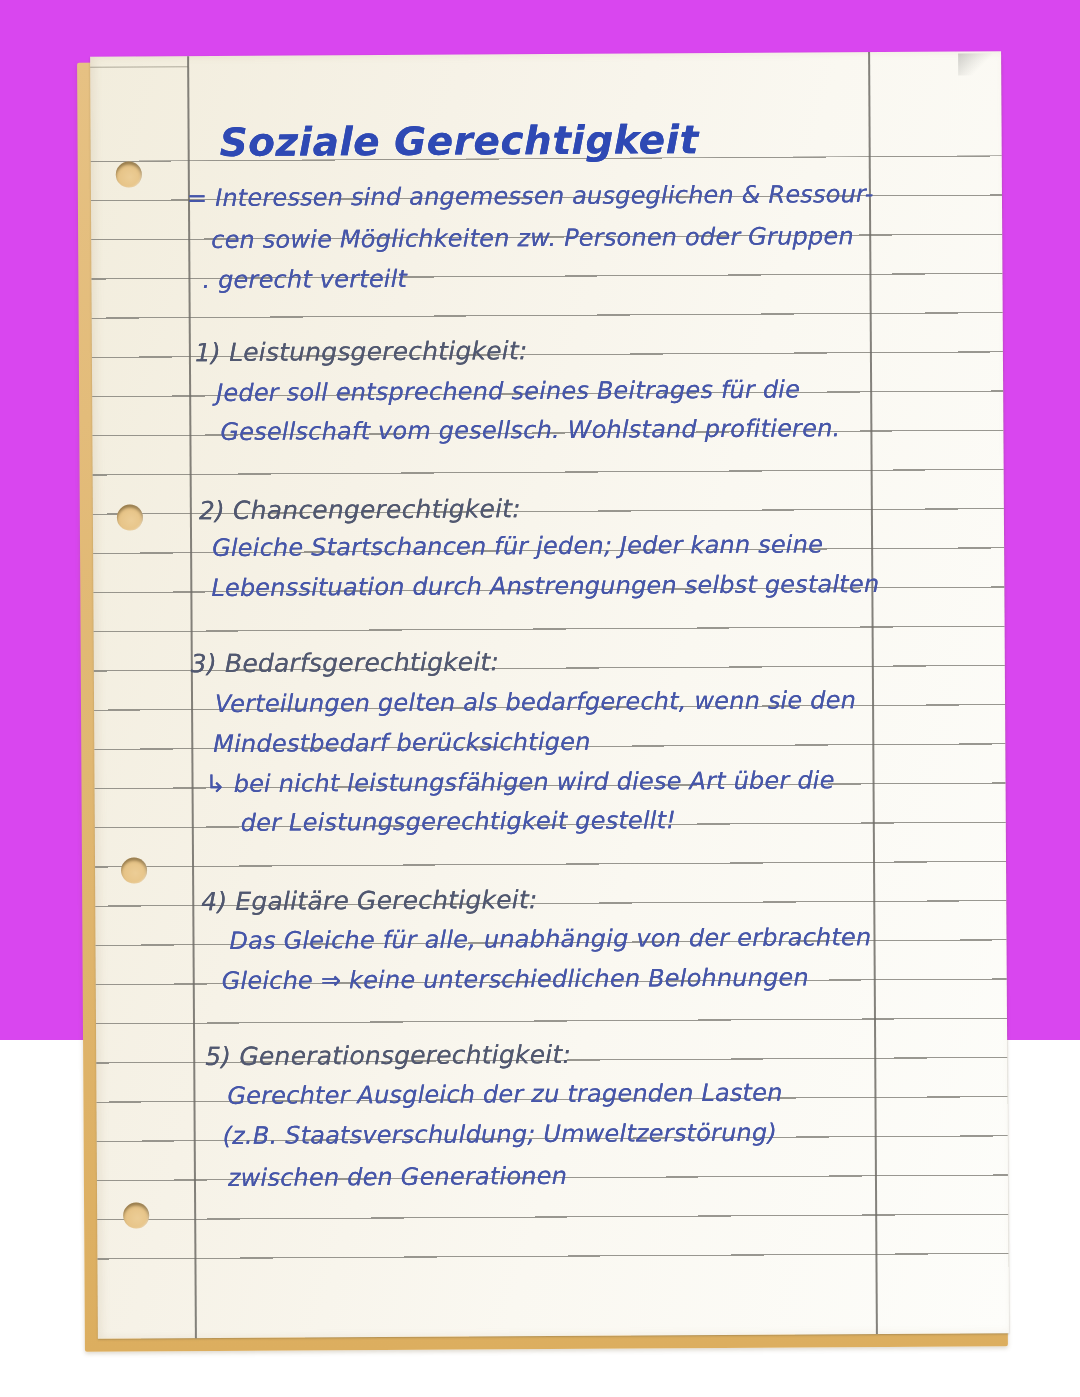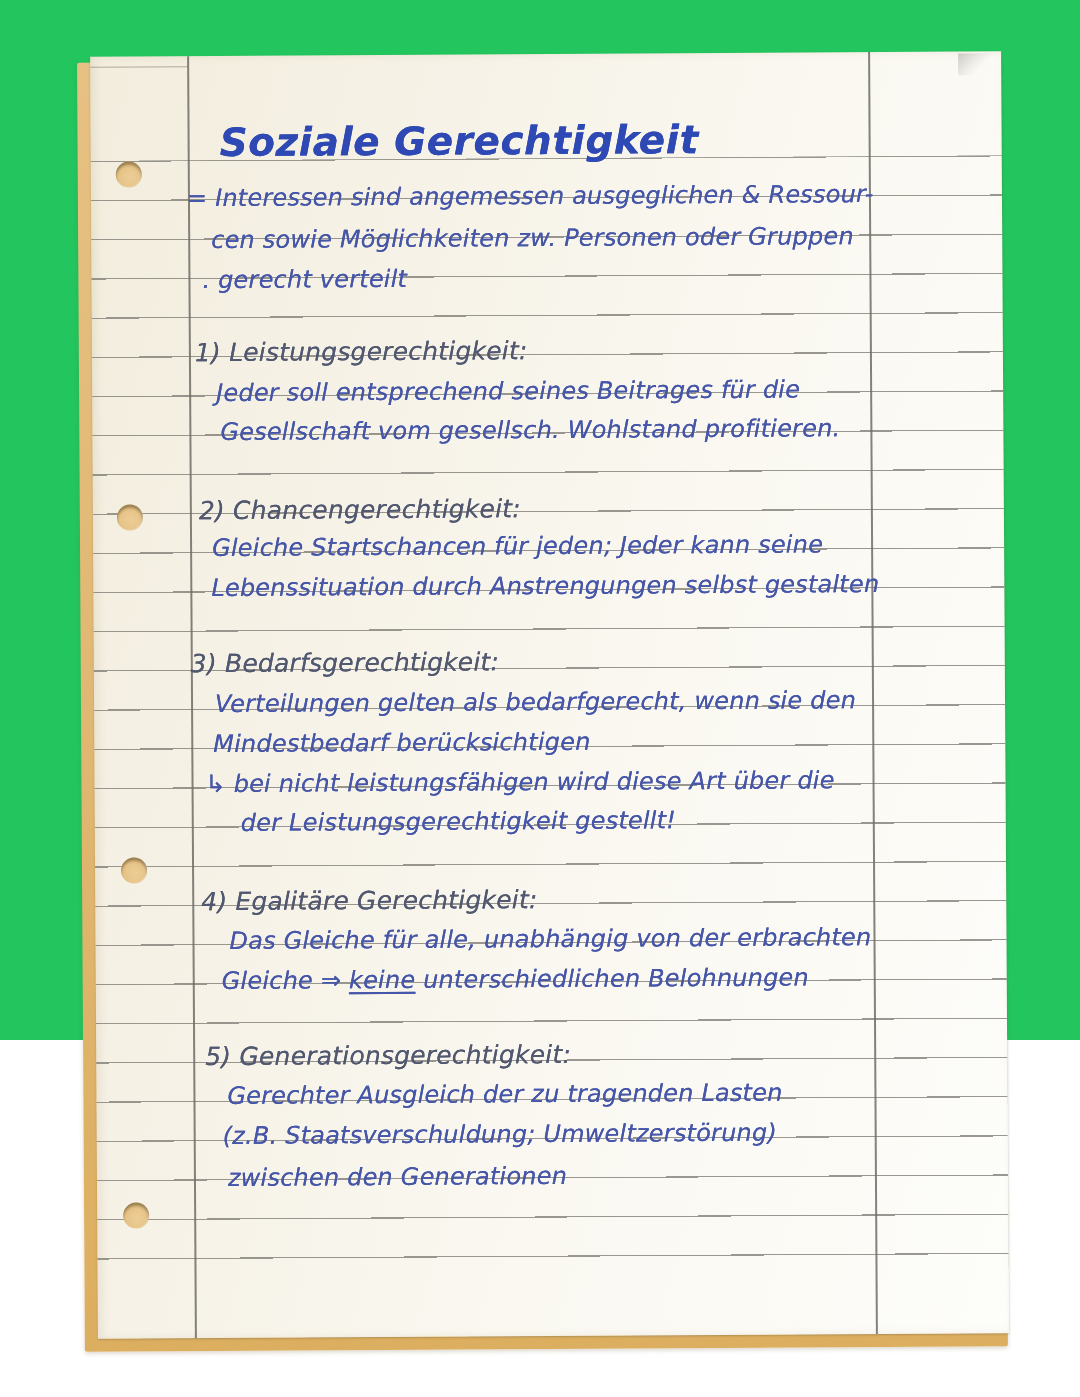--- a/index.html
+++ b/index.html
@@ -2,21 +2,21 @@
 <html><head>
 <meta charset="utf-8">
 <style>
   html,body{margin:0;padding:0;}
   body{
     width:1080px;height:1397px;
     background:#ffffff;
     font-family:"DejaVu Sans",sans-serif;
     overflow:hidden;
   }
-  .photo{position:relative;width:1080px;height:1040px;background:#22c55e;text-align:right;}
+  .photo{position:relative;width:1080px;height:1040px;background:#d946ef;text-align:right;}
 
   
   .underlay{
     position:absolute;left:81px;top:60px;width:923px;height:1289px;
     background:linear-gradient(180deg,#e6c183 0%,#e0b771 55%,#dcae5f 100%);
     transform:rotate(-0.35deg);
     border-radius:2px;
     box-shadow:0 2px 4px rgba(120,100,60,.25);
   }
 
@@ -65,21 +65,21 @@
   
   .hw{
     position:absolute;white-space:nowrap;
     font-family:"DejaVu Sans",sans-serif;
     font-style:italic;
     text-shadow:0 0 .5px currentColor;
   }
   .title{font-size:39px;font-weight:bold;color:#2e49b4;letter-spacing:.5px;}
   .body{font-size:24px;color:#4656a9;letter-spacing:.2px;}
   .head{font-size:25px;color:#515870;letter-spacing:.2px;}
-  .ul{text-decoration:underline;text-underline-offset:4px;text-decoration-thickness:2px;}
+  .ul{text-underline-offset:4px;text-decoration-thickness:2px;}
 
   
   .pos-title{left:129px;top:64px;}
   .pos-def1{left:96px;top:128px;}
   .pos-def2{left:120px;top:170px;}
   .pos-def3{left:111px;top:210px;}
   .pos-h1{left:103px;top:282px;}
   .pos-b1a{left:124px;top:323px;}
   .pos-b1b{left:128px;top:362px;}
   .pos-h2{left:106px;top:440px;}

